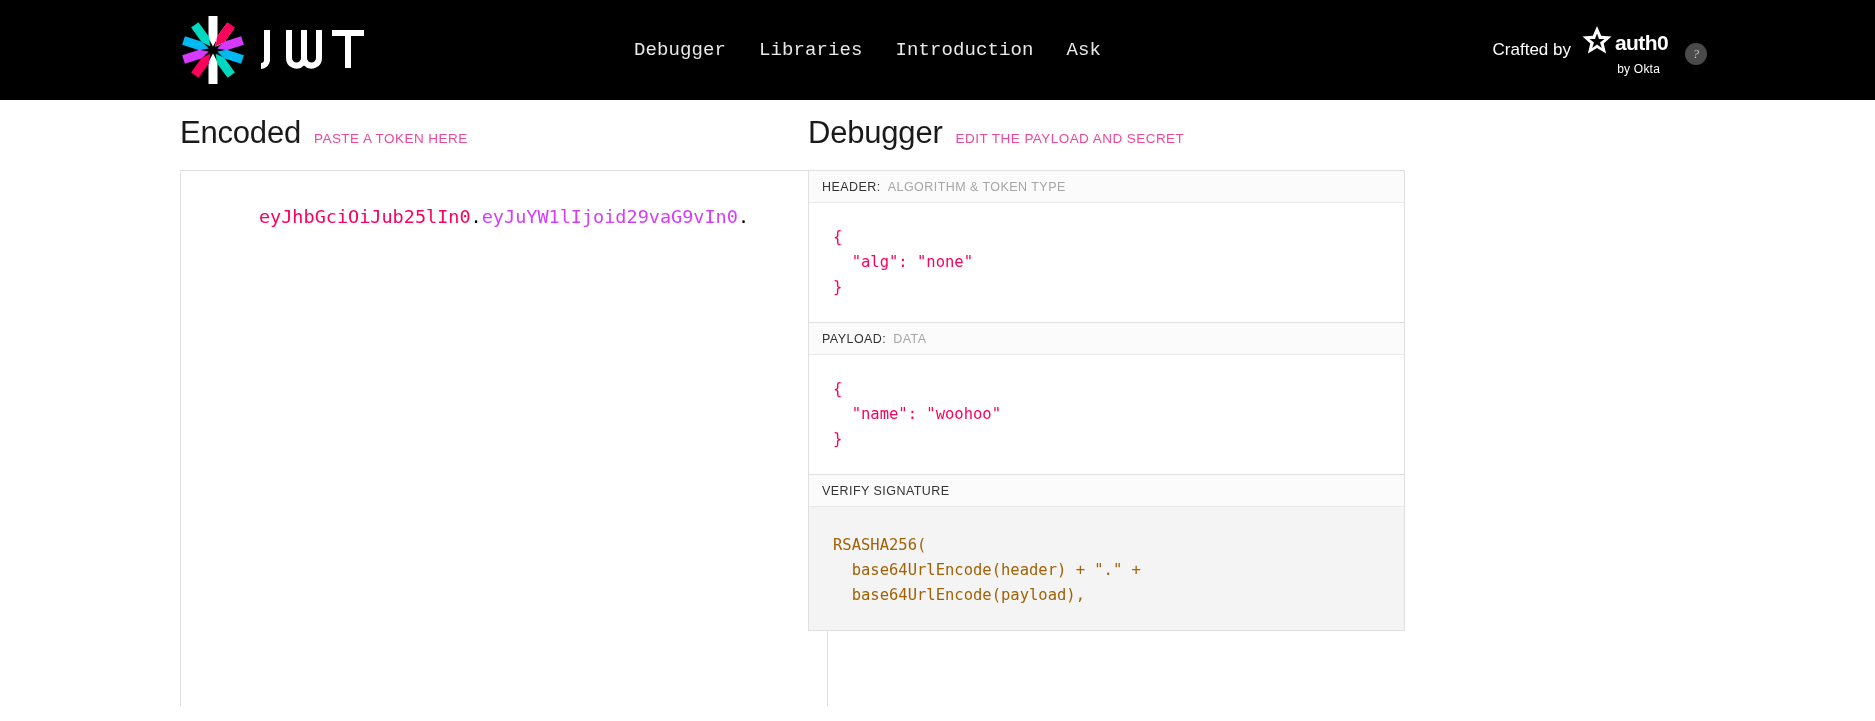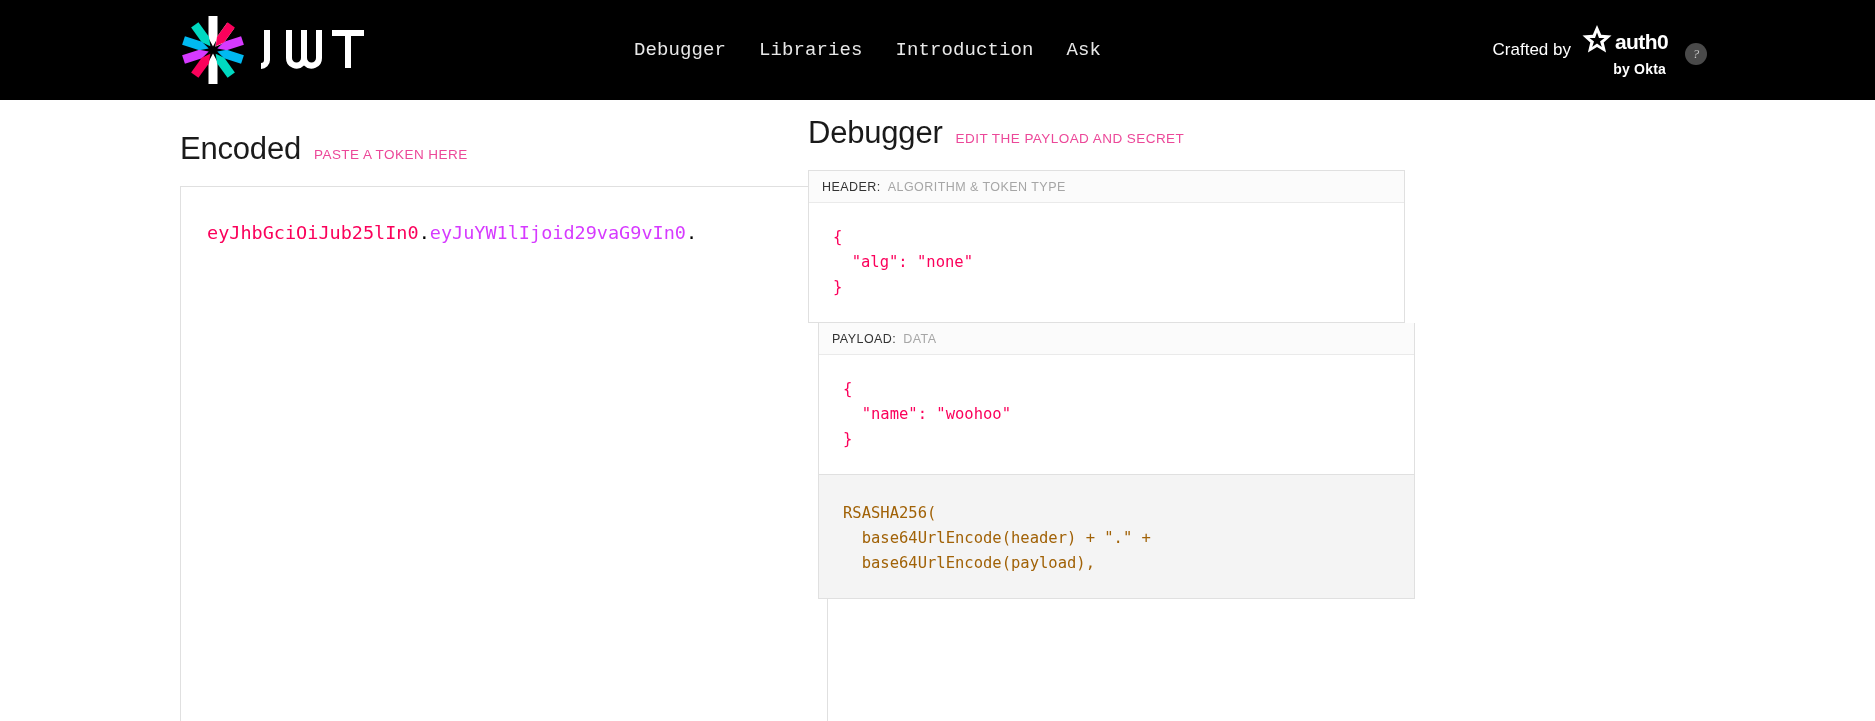--- a/index.html
+++ b/index.html
@@ -99,26 +99,25 @@
   .auth0-word {
     color: #ffffff;
     font-size: 21px;
     font-weight: bold;
     font-family: "Liberation Sans", sans-serif;
     letter-spacing: -0.6px;
     line-height: 1;
   }
   .auth0-byokta {
     color: #ffffff;
-    font-size: 14px;
+    font-size: 12px;
     font-family: "Liberation Sans", sans-serif;
     margin-top: 4px;
-    margin-right: 2px;
+    margin-right: 8px;
     letter-spacing: 0.2px;
-    font-weight: bold;
   }
   .help-badge {
     width: 22px;
     height: 22px;
     border-radius: 50%;
     background: #4a4a4a;
     color: #c9c9c9;
     font-size: 13px;
     font-family: "Liberation Serif", serif;
     font-style: italic;
@@ -133,22 +132,23 @@
   .content {
     position: relative;
     width: 1875px;
     height: 621px;
     background: #ffffff;
   }
 
   .col-encoded {
     position: absolute;
     left: 180px;
-    top: 16px;
+    top: 0;
     width: 600px;
+    text-align: center;
   }
   .col-decoded {
     position: absolute;
     left: 808px;
     top: 0;
     width: 600px;
   }
 
   .section-head {
     display: flex;
@@ -196,21 +196,21 @@
   .tok-sig     { color: #00b9f1; }
   .tok-dot     { color: #000000; }
 
   
   .panel {
     width: 597px;
     border: 1px solid #e0e0e0;
     background: #ffffff;
     margin-bottom: 0;
   }
-  .panel + .panel { border-top: none; margin-left: 10px; }
+  .panel + .panel { border-top: none; }
 
   .panel-label {
     height: 32px;
     display: flex;
     align-items: center;
     gap: 7px;
     padding: 0 13px;
     background: #fbfbfb;
     border-bottom: 1px solid #eaeaea;
     font-size: 12.5px;
@@ -346,20 +346,23 @@
         <div class="panel-label">
           <span class="lbl-main">PAYLOAD:</span>
           <span class="lbl-sub">DATA</span>
         </div>
         <div class="panel-body json">{
   "name": "woohoo"
 }</div>
       </div>
 
       <div class="panel">
+        <div class="panel-label">
+          <span class="lbl-main">VERIFY SIGNATURE</span>
+        </div>
         <div class="panel-body sig">RSASHA256(
   base64UrlEncode(header) + "." +
   base64UrlEncode(payload),</div>
       </div>
 
     </div>
   </div>
 
 </div>
 

